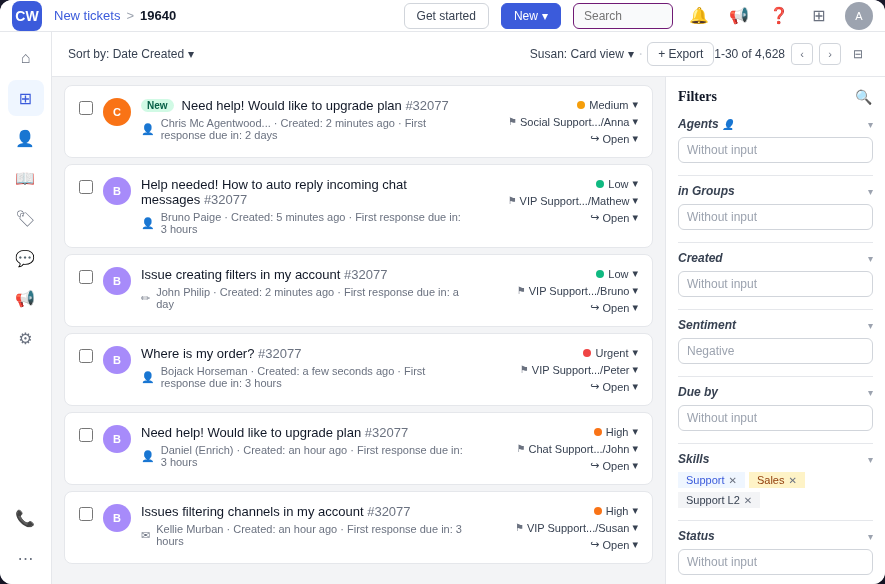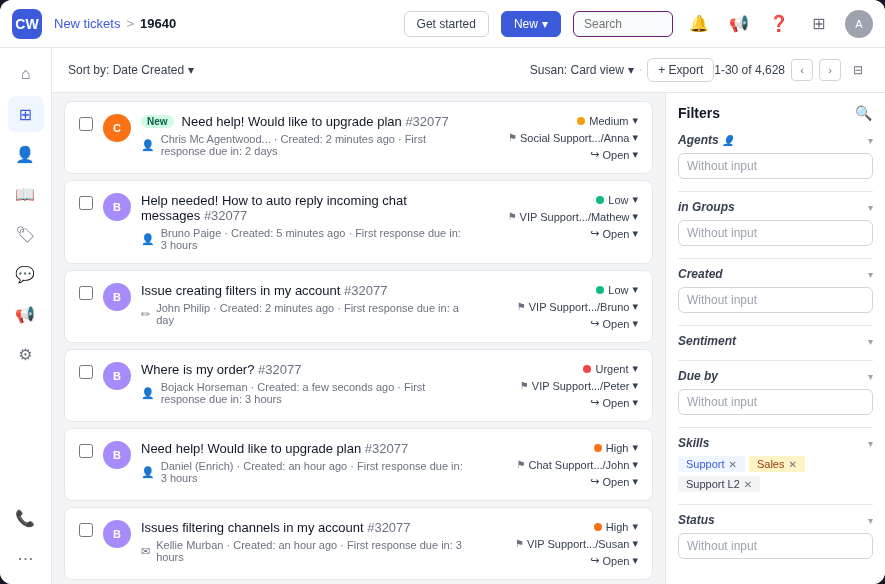--- a/index.html
+++ b/index.html
@@ -1,18 +1,18 @@
 <!DOCTYPE html>
 <html><head>
   <meta charset="utf-8">
   <style>
     * { box-sizing: border-box; margin: 0; padding: 0; }
     body { font-family: -apple-system, BlinkMacSystemFont, 'Segoe UI', sans-serif; background: #1a1a2e; display: flex; justify-content: center; align-items: center; min-height: 100vh; }
     .screen { width: 885px; height: 584px; background: #f3f4f6; border-radius: 12px; overflow: hidden; display: flex; flex-direction: column; box-shadow: 0 20px 60px rgba(0,0,0,0.5); }
-    .topbar { background: #fff; height: 48px; display: flex; align-items: center; padding: 0 12px; gap: 12px; border-bottom: 1px solid #e5e7eb; flex-shrink: 0; }
+    .topbar { background: #fff; height: 32px; display: flex; align-items: center; padding: 0 12px; gap: 12px; border-bottom: 1px solid #e5e7eb; flex-shrink: 0; }
     .logo { width: 30px; height: 30px; background: #3b5bdb; border-radius: 8px; display: flex; align-items: center; justify-content: center; color: white; font-weight: bold; font-size: 14px; flex-shrink: 0; }
     .breadcrumb { display: flex; align-items: center; gap: 6px; font-size: 13px; color: #374151; }
     .breadcrumb-link { color: #3b5bdb; font-weight: 500; }
     .breadcrumb-sep { color: #9ca3af; }
     .breadcrumb-current { font-weight: 600; color: #111827; }
     .topbar-spacer { flex: 1; }
     .topbar-btn { background: #fff; border: 1px solid #d1d5db; border-radius: 6px; padding: 5px 12px; font-size: 12px; color: #374151; cursor: pointer; display: flex; align-items: center; gap: 4px; }
     .topbar-btn.primary { background: #3b5bdb; color: white; border-color: #3b5bdb; }
     .search-box { border: 1px solid #701a75; border-radius: 6px; padding: 5px 10px; font-size: 12px; width: 100px; color: #374151; background: #f9fafb; }
     .topbar-icon { width: 28px; height: 28px; display: flex; align-items: center; justify-content: center; color: #6b7280; cursor: pointer; border-radius: 6px; }
@@ -47,21 +47,21 @@
     .priority-dot { width: 8px; height: 8px; border-radius: 50%; flex-shrink: 0; }
     .priority-dot.medium { background: #f59e0b; }
     .priority-dot.low { background: #10b981; }
     .priority-dot.urgent { background: #ef4444; }
     .priority-dot.high { background: #f97316; }
     .assign-badge { font-size: 11px; color: #374151; display: flex; align-items: center; gap: 3px; cursor: pointer; }
     .assign-icon { font-size: 10px; color: #6b7280; }
     .status-badge { font-size: 11px; color: #374151; display: flex; align-items: center; gap: 3px; cursor: pointer; }
     .filters-panel { width: 220px; background: #fff; border-left: 1px solid #e5e7eb; overflow-y: auto; flex-shrink: 0; padding: 12px; }
     .filters-header { display: flex; align-items: center; justify-content: space-between; margin-bottom: 12px; }
-    .filters-title { font-size: 14px; font-weight: 600; color: #111827; }
+    .filters-title { font-size: 14px; font-weight: 600; color: #111827; font-family: Liberation Serif, serif; }
     .filter-search-icon { color: #6b7280; cursor: pointer; font-size: 14px; }
     .filter-group { margin-bottom: 12px; }
     .filter-group-header { display: flex; align-items: center; justify-content: space-between; margin-bottom: 6px; cursor: pointer; }
     .filter-group-label { font-size: 12px; font-weight: 600; color: #374151; font-style: italic; }
     .filter-group-arrow { font-size: 10px; color: #9ca3af; }
     .filter-select { width: 100%; border: 1px solid #d1d5db; border-radius: 6px; padding: 5px 8px; font-size: 12px; color: #9ca3af; background: #fff; appearance: none; cursor: pointer; }
     .filter-tags { display: flex; flex-wrap: wrap; gap: 4px; margin-top: 4px; }
     .filter-tag { background: #eff6ff; color: #3b5bdb; font-size: 11px; padding: 2px 8px; border-radius: 0; display: flex; align-items: center; gap: 4px; }
     .filter-tag-remove { color: #6b7280; cursor: pointer; font-size: 10px; }
     .filter-tag.sales { background: #fef3c7; color: #92400e; }
@@ -356,20 +356,23 @@
       <select class="filter-select">
         <option>Without input</option>
       </select>
     </div>
             <hr class="filter-divider">
             <div class="filter-group">
       <div class="filter-group-header">
         <span class="filter-group-label">Sentiment</span>
         <span class="filter-group-arrow">▾</span>
       </div>
+      <select class="filter-select">
+        <option>Negative</option>
+      </select>
     </div>
             <hr class="filter-divider">
             <div class="filter-group">
       <div class="filter-group-header">
         <span class="filter-group-label">Due by</span>
         <span class="filter-group-arrow">▾</span>
       </div>
       <select class="filter-select">
         <option>Without input</option>
       </select>

